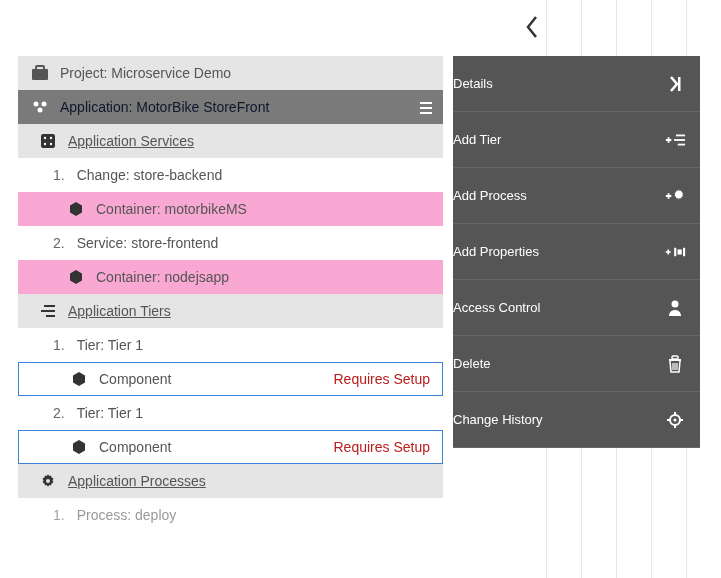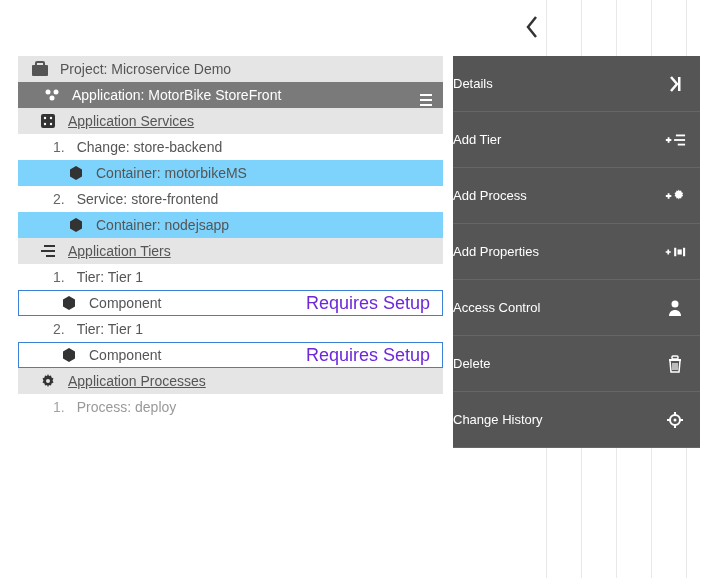--- a/index.html
+++ b/index.html
@@ -3,38 +3,38 @@
 <meta charset="utf-8">
 <style>
 * { margin: 0; padding: 0; box-sizing: border-box; font-family: Arial, sans-serif; }
 body { background: #fff; width: 721px; height: 578px; overflow: hidden; position: relative; }
 
 .back-chevron { position: absolute; top: 15px; left: 524px; cursor: pointer; }
 .back-chevron svg { width: 16px; height: 24px; }
 
 .tree-panel { position: absolute; left: 18px; top: 56px; width: 425px; }
 
-.tree-row { display: flex; align-items: center; height: 26px; font-size: 14px; color: #555; position: relative; }
+.tree-row { display: flex; align-items: center; height: 34px; font-size: 14px; color: #555; position: relative; }
 
 .row-project { background: #e5e5e5; padding-left: 12px; }
-.row-application { background: #7a7a7a; color: #ffffff; padding-left: 24px; position: relative; }
+.row-application { background: #7a7a7a; color: #0f172a; padding-left: 12px; position: relative; }
 .row-section { background: #e5e5e5; padding-left: 20px; text-decoration: underline; }
 .row-service { background: #fff; padding-left: 35px; }
-.row-container { background: #7dd3fc; padding-left: 48px; align-items: center; }
+.row-container { background: #f9a8d4; padding-left: 48px; align-items: center; }
 .row-tier { background: #fff; padding-left: 35px; }
 .row-process { background: #fff; padding-left: 35px; }
-.row-component { background: #fff; padding-left: 40px; border: 1px solid #3b82d6; }
+.row-component { background: #fff; padding-left: 50px; border: 1px solid #3b82d6; }
 
 .icon-box { width: 20px; height: 20px; display: flex; align-items: center; justify-content: center; margin-right: 10px; flex-shrink: 0; }
 
 .num-prefix { margin-right: 12px; color: #666; }
 
 .hamburger-icon { position: absolute; right: 10px; top: 11px; cursor: pointer; }
 
-.requires-setup { position: absolute; right: 12px; color: #6d28d9; font-size: 18px; }
+.requires-setup { position: absolute; right: 12px; color: #b91c1c; font-size: 14px; }
 
 .vertical-lines { position: absolute; top: 0; left: 546px; width: 175px; height: 578px; z-index: -1; display: flex; }
 .vline { width: 35px; height: 100%; border-left: 1px solid #e8e8e8; }
 
 .action-menu { position: absolute; left: 453px; top: 56px; width: 247px; }
 .menu-item { background: #555; height: 56px; display: flex; align-items: center; justify-content: space-between; padding-right: 14px; color: #fff; font-size: 13px; border-bottom: 1px solid #666; cursor: pointer; }
 .menu-label { margin-right: 16px; }
 .menu-icon { width: 22px; height: 22px; display: flex; align-items: center; justify-content: center; }
 </style>
 </head>

